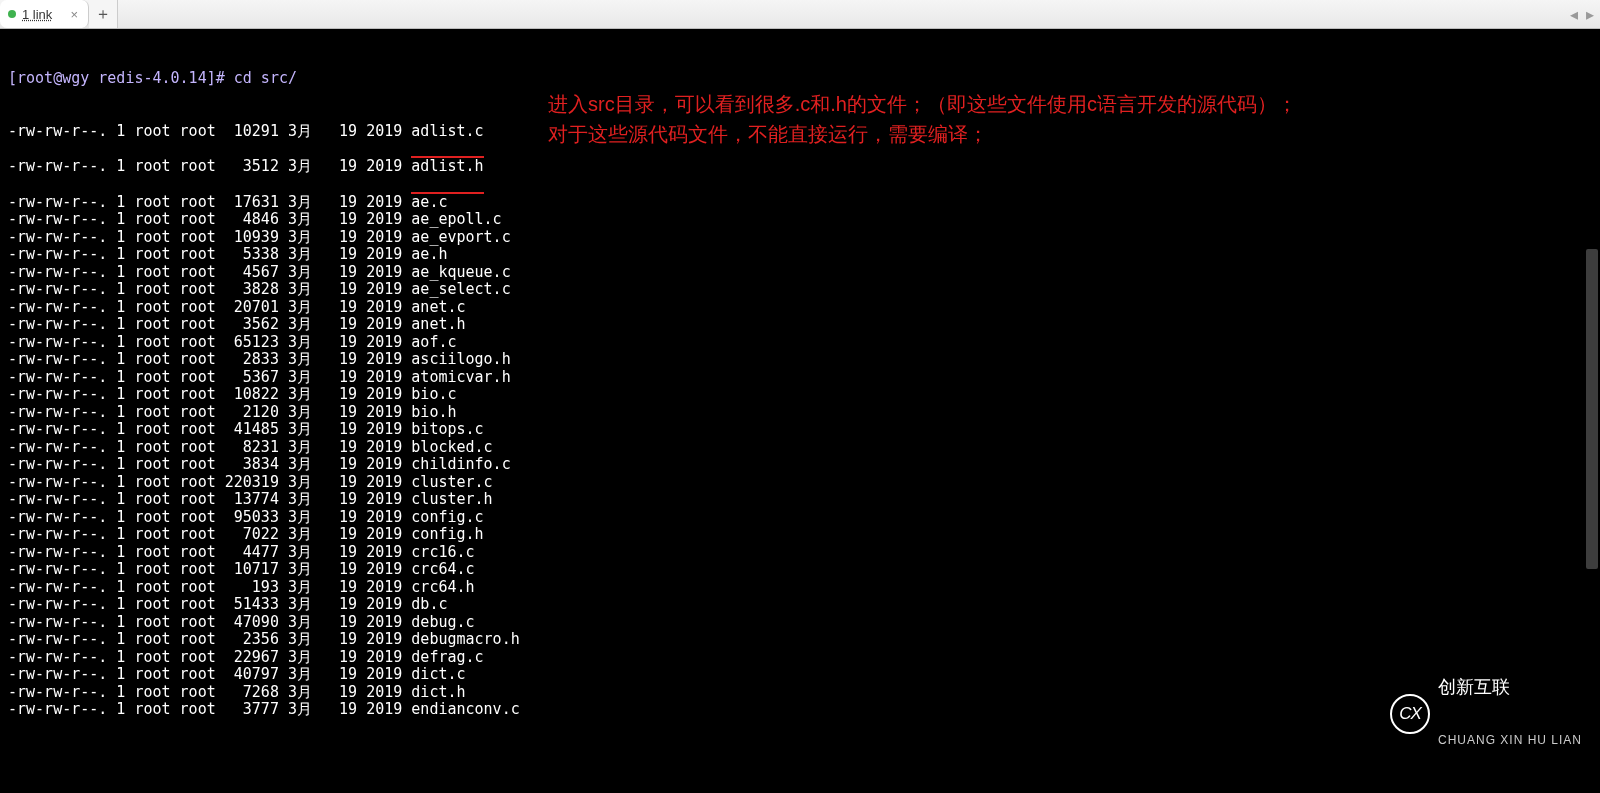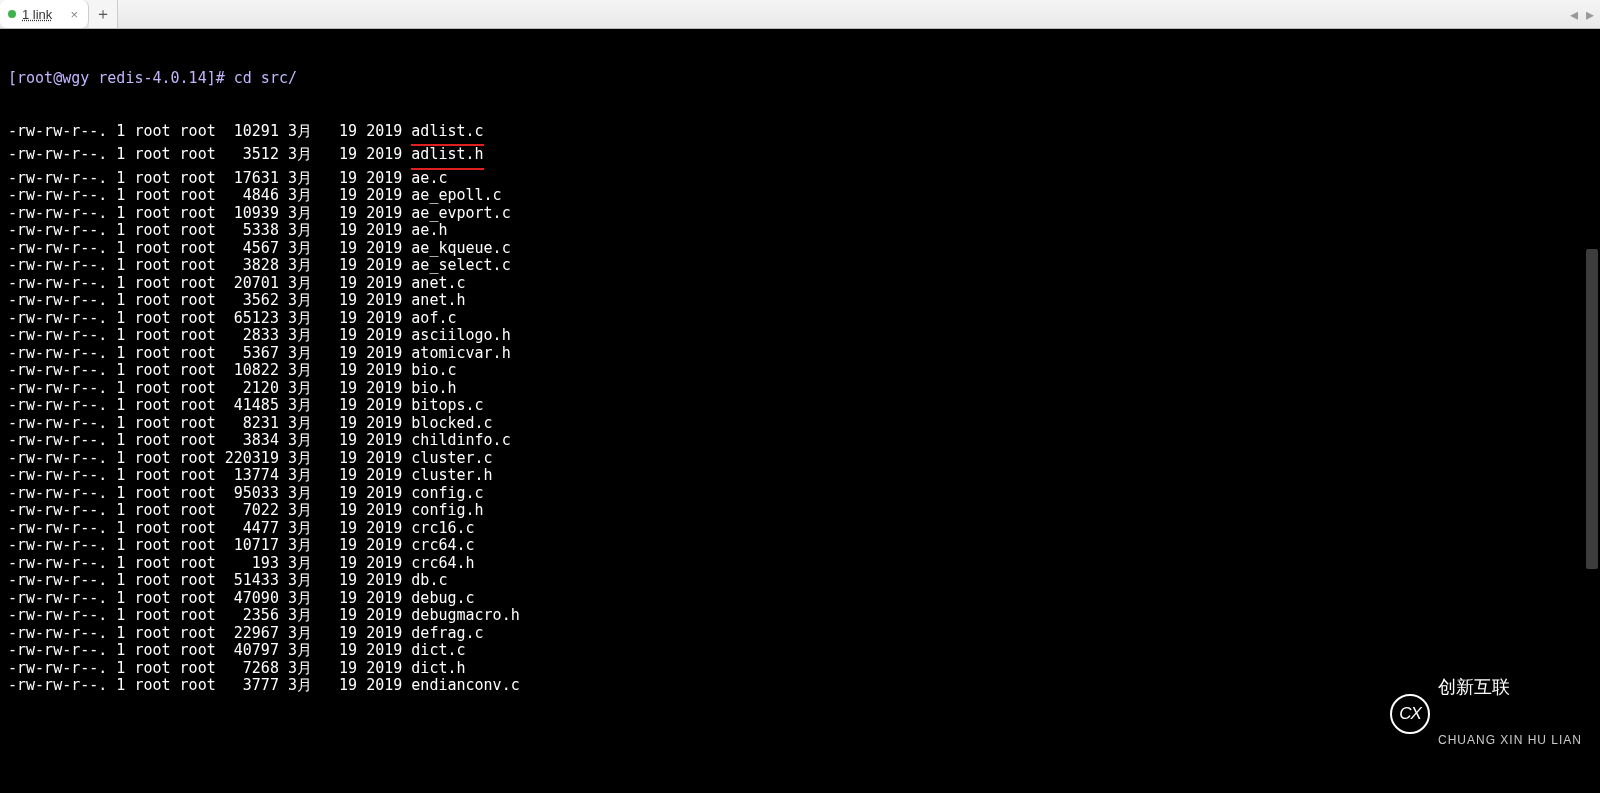--- a/index.html
+++ b/index.html
@@ -68,21 +68,21 @@
     padding: 6px 8px 8px 8px;
     background: #000;
     height: calc(793px - 28px);
     box-sizing: border-box;
   }
   .prompt { color: #c4b5fd; }
   .listing-row { }
   .underline-red {
     border-bottom: 2px solid #e02020;
     display: inline-block;
-    padding-bottom: 4px;
+    padding-bottom: 16px;
   }
 
   .annotation {
     position: absolute;
     left: 548px;
     top: 60px;
     color: #e02020;
     font-family: "Microsoft YaHei", "PingFang SC", sans-serif;
     font-size: 20px;
     line-height: 30px;
@@ -142,20 +142,24 @@
   <div class="tab-nav">
     <span>◂</span>
     <span>▸</span>
   </div>
 </div>
 
 <div class="terminal">
   <div class="prompt">[root@wgy redis-4.0.14]# cd src/</div>
   <div id="listing"><div class="listing-row"><span>-rw-rw-r--. 1 root root  10291 3月   19 2019 </span><span class="underline-red">adlist.c</span></div><div class="listing-row"><span>-rw-rw-r--. 1 root root   3512 3月   19 2019 </span><span class="underline-red">adlist.h</span></div><div class="listing-row"><span>-rw-rw-r--. 1 root root  17631 3月   19 2019 </span><span>ae.c</span></div><div class="listing-row"><span>-rw-rw-r--. 1 root root   4846 3月   19 2019 </span><span>ae_epoll.c</span></div><div class="listing-row"><span>-rw-rw-r--. 1 root root  10939 3月   19 2019 </span><span>ae_evport.c</span></div><div class="listing-row"><span>-rw-rw-r--. 1 root root   5338 3月   19 2019 </span><span>ae.h</span></div><div class="listing-row"><span>-rw-rw-r--. 1 root root   4567 3月   19 2019 </span><span>ae_kqueue.c</span></div><div class="listing-row"><span>-rw-rw-r--. 1 root root   3828 3月   19 2019 </span><span>ae_select.c</span></div><div class="listing-row"><span>-rw-rw-r--. 1 root root  20701 3月   19 2019 </span><span>anet.c</span></div><div class="listing-row"><span>-rw-rw-r--. 1 root root   3562 3月   19 2019 </span><span>anet.h</span></div><div class="listing-row"><span>-rw-rw-r--. 1 root root  65123 3月   19 2019 </span><span>aof.c</span></div><div class="listing-row"><span>-rw-rw-r--. 1 root root   2833 3月   19 2019 </span><span>asciilogo.h</span></div><div class="listing-row"><span>-rw-rw-r--. 1 root root   5367 3月   19 2019 </span><span>atomicvar.h</span></div><div class="listing-row"><span>-rw-rw-r--. 1 root root  10822 3月   19 2019 </span><span>bio.c</span></div><div class="listing-row"><span>-rw-rw-r--. 1 root root   2120 3月   19 2019 </span><span>bio.h</span></div><div class="listing-row"><span>-rw-rw-r--. 1 root root  41485 3月   19 2019 </span><span>bitops.c</span></div><div class="listing-row"><span>-rw-rw-r--. 1 root root   8231 3月   19 2019 </span><span>blocked.c</span></div><div class="listing-row"><span>-rw-rw-r--. 1 root root   3834 3月   19 2019 </span><span>childinfo.c</span></div><div class="listing-row"><span>-rw-rw-r--. 1 root root 220319 3月   19 2019 </span><span>cluster.c</span></div><div class="listing-row"><span>-rw-rw-r--. 1 root root  13774 3月   19 2019 </span><span>cluster.h</span></div><div class="listing-row"><span>-rw-rw-r--. 1 root root  95033 3月   19 2019 </span><span>config.c</span></div><div class="listing-row"><span>-rw-rw-r--. 1 root root   7022 3月   19 2019 </span><span>config.h</span></div><div class="listing-row"><span>-rw-rw-r--. 1 root root   4477 3月   19 2019 </span><span>crc16.c</span></div><div class="listing-row"><span>-rw-rw-r--. 1 root root  10717 3月   19 2019 </span><span>crc64.c</span></div><div class="listing-row"><span>-rw-rw-r--. 1 root root    193 3月   19 2019 </span><span>crc64.h</span></div><div class="listing-row"><span>-rw-rw-r--. 1 root root  51433 3月   19 2019 </span><span>db.c</span></div><div class="listing-row"><span>-rw-rw-r--. 1 root root  47090 3月   19 2019 </span><span>debug.c</span></div><div class="listing-row"><span>-rw-rw-r--. 1 root root   2356 3月   19 2019 </span><span>debugmacro.h</span></div><div class="listing-row"><span>-rw-rw-r--. 1 root root  22967 3月   19 2019 </span><span>defrag.c</span></div><div class="listing-row"><span>-rw-rw-r--. 1 root root  40797 3月   19 2019 </span><span>dict.c</span></div><div class="listing-row"><span>-rw-rw-r--. 1 root root   7268 3月   19 2019 </span><span>dict.h</span></div><div class="listing-row"><span>-rw-rw-r--. 1 root root   3777 3月   19 2019 </span><span>endianconv.c</span></div></div>
 
+  <div class="annotation">
+    <div>进入src目录，可以看到很多.c和.h的文件；（即这些文件使用c语言开发的源代码）；</div>
+    <div>对于这些源代码文件，不能直接运行，需要编译；</div>
+  </div>
 
   <div class="scrollbar-track">
     <div class="scrollbar-thumb"></div>
   </div>
 
   <div class="watermark">
     <div class="cx">CX</div>
     <div>
       <div class="txt-main">创新互联</div>
       <div class="txt-sub">CHUANG XIN HU LIAN</div>

